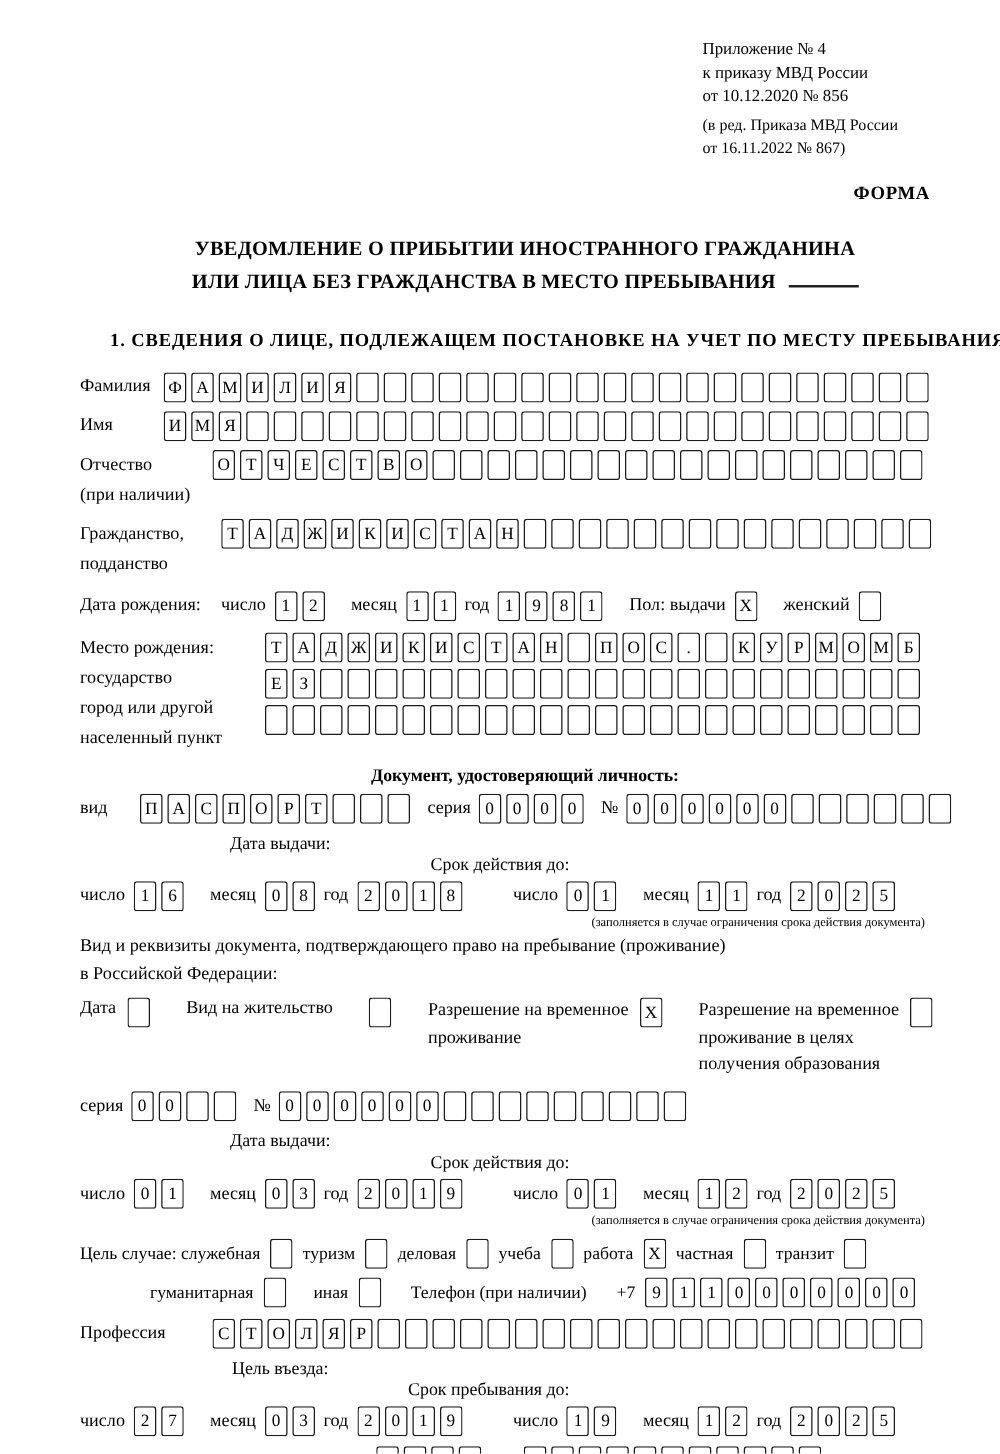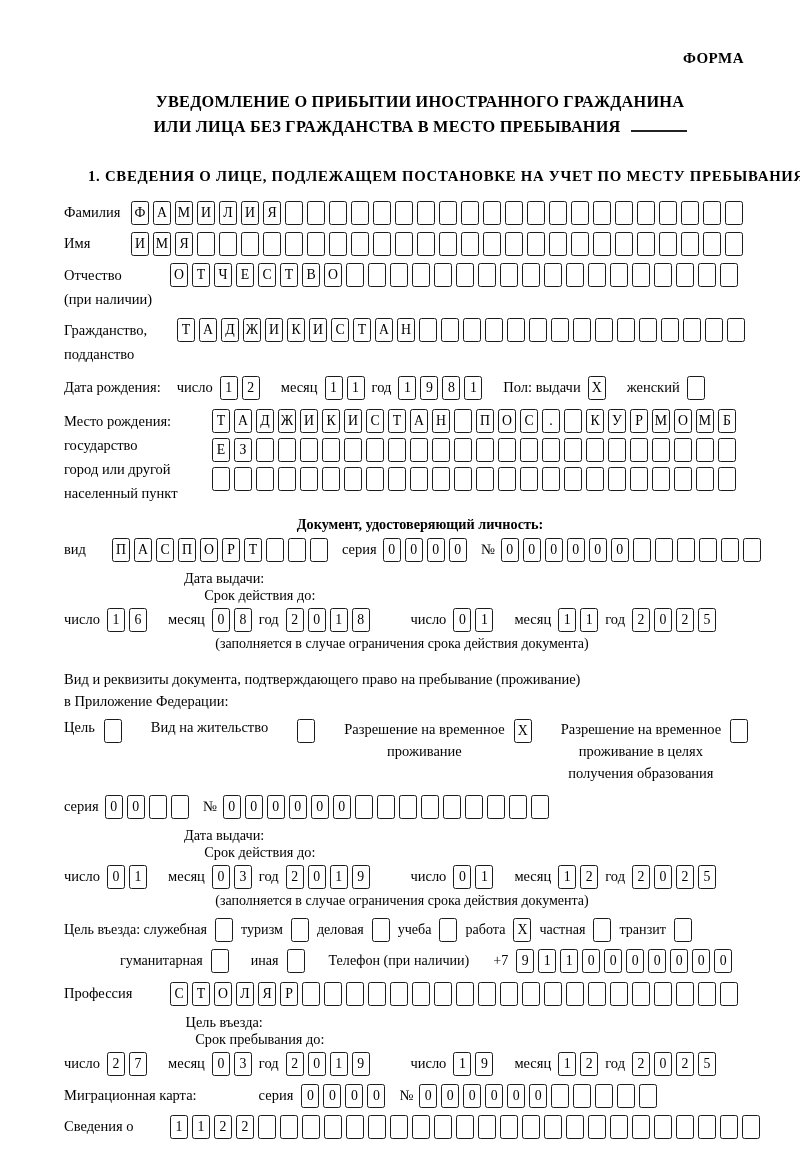--- a/index.html
+++ b/index.html
@@ -36,48 +36,57 @@
   .cellrows{display:flex;flex-direction:column;gap:5px;}
   
   .inline-grp{display:flex;align-items:center;gap:7px;flex:none;}
   .mr12{margin-right:16px;} .mr6{margin-right:6px;} .ml14{margin-left:14px;}
   
   .doc-heading{text-align:center;font-weight:bold;font-size:14.2px;margin-top:11px;}
   
   .dates-block{margin-top:8px;}
   .dates-headers{display:flex;font-size:14.3px;flex-direction:column;}
   .dh-left{width:45%;text-align:center;}
-  .dh-right{width:55%;text-align:center;}
+  .dh-right{width:55%;text-align:right;}
   .dates-values{display:flex;margin-top:4px;align-items:center;}
   .dv-left{width:45%;display:flex;align-items:center;gap:7px;}
   .dv-right{width:55%;display:flex;align-items:center;gap:7px;padding-left:26px;box-sizing:border-box;}
-  .restriction{font-size:14px;margin-top:4px;text-align:center;padding-right:36px;}
-  
-  .res-doc-text{margin-top:16px;line-height:1.55;font-size:14.5px;}
+  .restriction{font-size:10px;margin-top:4px;text-align:right;padding-right:36px;}
+  
+  .res-doc-text{margin-top:2px;line-height:1.55;font-size:14.5px;}
   
   .viza-row{display:flex;align-items:flex-start;margin-top:7px;gap:9px;}
-  .opt-label{text-align:center;line-height:1.5;flex:none;}
+  .opt-label{line-height:1.5;flex:none;}
   .gap20{width:11px;flex:none;}
   
   .purpose-row{display:flex;align-items:center;gap:8px;margin-top:9px;font-size:14.1px;white-space:nowrap;}
   .human-row{display:flex;align-items:center;gap:8px;margin-top:7px;padding-left:56px;font-size:14.1px;white-space:nowrap;}
   .phone-lbl{margin-left:16px;}
   .phone-prefix{margin-left:16px;}
   
   .mig-row{display:flex;align-items:center;margin-top:8px;}
   .mig-seriya{margin-left:62px;margin-right:8px;}
   
   .rep-block{display:flex;margin-top:7px;}
   .rep-labels{width:106px;flex:none;line-height:23.5px;}
 </style>
 </head>
 <body>
 
 <div class="page">
 
+  <div class="hdr-block">
+    <div>Приложение № 4</div>
+    <div>к приказу МВД России</div>
+    <div>от 10.12.2020 № 856</div>
+    <div class="hdr-sub">
+      <div>(в ред. Приказа МВД России</div>
+      <div>от 16.11.2022 № 867)</div>
+    </div>
+  </div>
 
   <div class="forma">ФОРМА</div>
 
   <div class="title">
     <div>УВЕДОМЛЕНИЕ О ПРИБЫТИИ ИНОСТРАННОГО ГРАЖДАНИНА</div>
     <div><span>ИЛИ ЛИЦА БЕЗ ГРАЖДАНСТВА В МЕСТО ПРЕБЫВАНИЯ</span><span class="blank-line"></span></div>
   </div>
 
   <div class="sec-heading">1. СВЕДЕНИЯ О ЛИЦЕ, ПОДЛЕЖАЩЕМ ПОСТАНОВКЕ НА УЧЕТ ПО МЕСТУ ПРЕБЫВАНИЯ</div>
 
@@ -422,25 +431,25 @@
             <span class="cell">2</span>
             <span class="cell">5</span>
           </div>
       </div>
     </div>
     <div class="restriction">(заполняется в случае ограничения срока действия документа)</div>
   </div>
 
   <div class="res-doc-text">
     <div>Вид и реквизиты документа, подтверждающего право на пребывание (проживание)</div>
-    <div>в Приложение Федерации:</div>
+    <div>в Российской Федерации:</div>
   </div>
 
   <div class="viza-row">
-    <span>Цель</span>
+    <span>Дата</span>
     <div class="cells">
         <span class="cell"></span>
       </div>
     <span class="gap20"></span>
     <span>Вид на жительство</span>
     <span class="gap20"></span>
     <div class="cells">
         <span class="cell"></span>
       </div>
     <span class="gap20"></span>
@@ -532,21 +541,21 @@
             <span class="cell">0</span>
             <span class="cell">2</span>
             <span class="cell">5</span>
           </div>
       </div>
     </div>
     <div class="restriction">(заполняется в случае ограничения срока действия документа)</div>
   </div>
 
   <div class="purpose-row">
-    <span>Цель въезда: служебная</span>
+    <span>Цель случае: служебная</span>
     <div class="cells">
         <span class="cell"></span>
       </div>
     <span>туризм</span>
     <div class="cells">
         <span class="cell"></span>
       </div>
     <span>деловая</span>
     <div class="cells">
         <span class="cell"></span>

